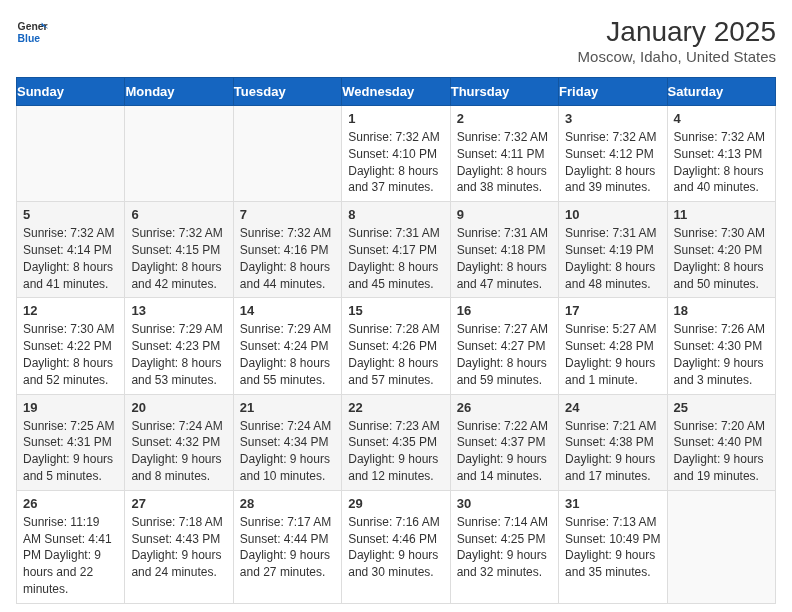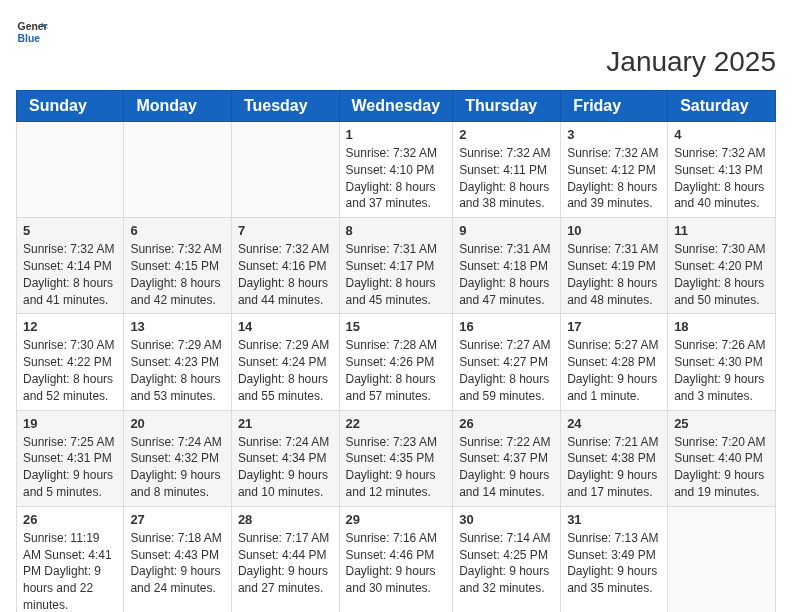--- a/index.html
+++ b/index.html
@@ -20,42 +20,41 @@
       display: flex;
       align-items: center;
       gap: 4px;
     }
     .logo-icon {
       width: 32px;
       height: 32px;
     }
     .title-block {
       text-align: right;
-      margin-top: 30px;
     }
     .title-block h1 {
       font-size: 28px;
       color: #333;
       font-weight: normal;
     }
     .title-block h2 {
       font-size: 15px;
       color: #555;
       font-weight: normal;
     }
     .calendar {
       width: 100%;
       border-collapse: collapse;
       border: 1px solid #ccc;
     }
     .calendar th {
       background: #1565c0;
       color: #fff;
-      padding: 6px 12px;
-      font-size: 16px;
+      padding: 6px 0;
+      font-size: 13px;
       text-align: left;
       border: 1px solid #1255a0;
     }
     .calendar td {
       border: 1px solid #ddd;
       vertical-align: top;
       padding: 5px 6px;
       width: calc(100% / 7);
       min-height: 80px;
       font-size: 11px;
@@ -86,20 +85,21 @@
 <div class="header">
   <div class="logo">
     <svg class="logo-icon" viewBox="0 0 40 40">
       <text x="2" y="18" font-size="13" font-weight="bold" fill="#333">General</text>
       <text x="2" y="32" font-size="13" font-weight="bold" fill="#1565c0">Blue</text>
       <polygon points="32,8 40,16 32,12" fill="#1565c0"></polygon>
     </svg>
   </div>
   <div class="title-block">
     <h1>January 2025</h1>
+    <h2>Moscow, Idaho, United States</h2>
   </div>
 </div>
 
 <table class="calendar">
   <thead>
     <tr>
     <th>Sunday</th>
         <th>Monday</th>
         <th>Tuesday</th>
         <th>Wednesday</th>
@@ -297,19 +297,19 @@
         </td>
         <td>
           <span class="day-num">30</span>
           <div class="day-info">Sunrise: 7:14 AM
 Sunset: 4:25 PM
 Daylight: 9 hours and 32 minutes.</div>
         </td>
         <td>
           <span class="day-num">31</span>
           <div class="day-info">Sunrise: 7:13 AM
-Sunset: 3:49 PM
+Sunset: 10:49 PM
 Daylight: 9 hours and 35 minutes.</div>
         </td>
         <td class="empty-cell"></td>
       </tr>
     </tbody>
 </table>
 
 </body></html>

